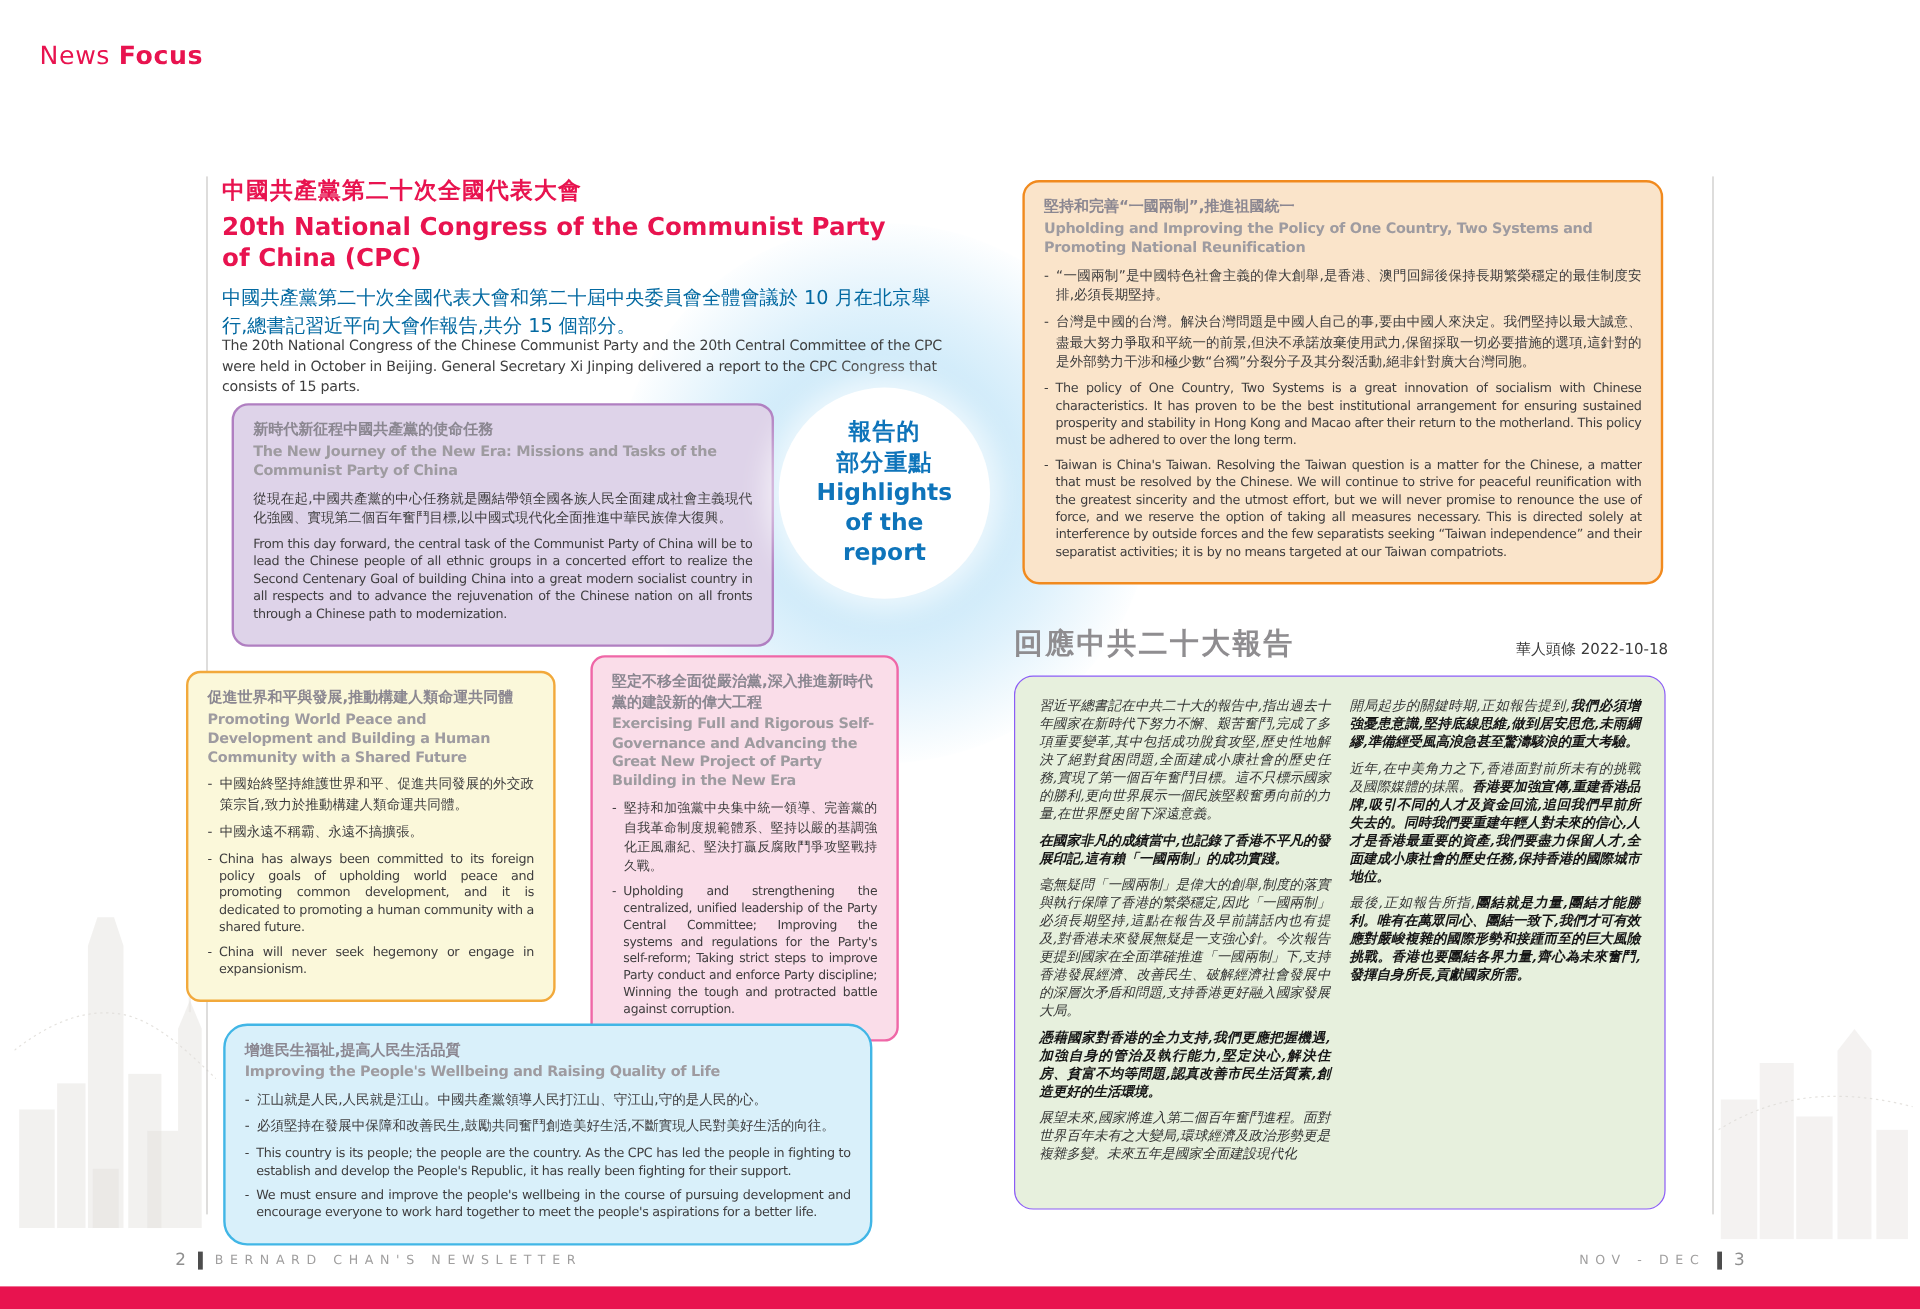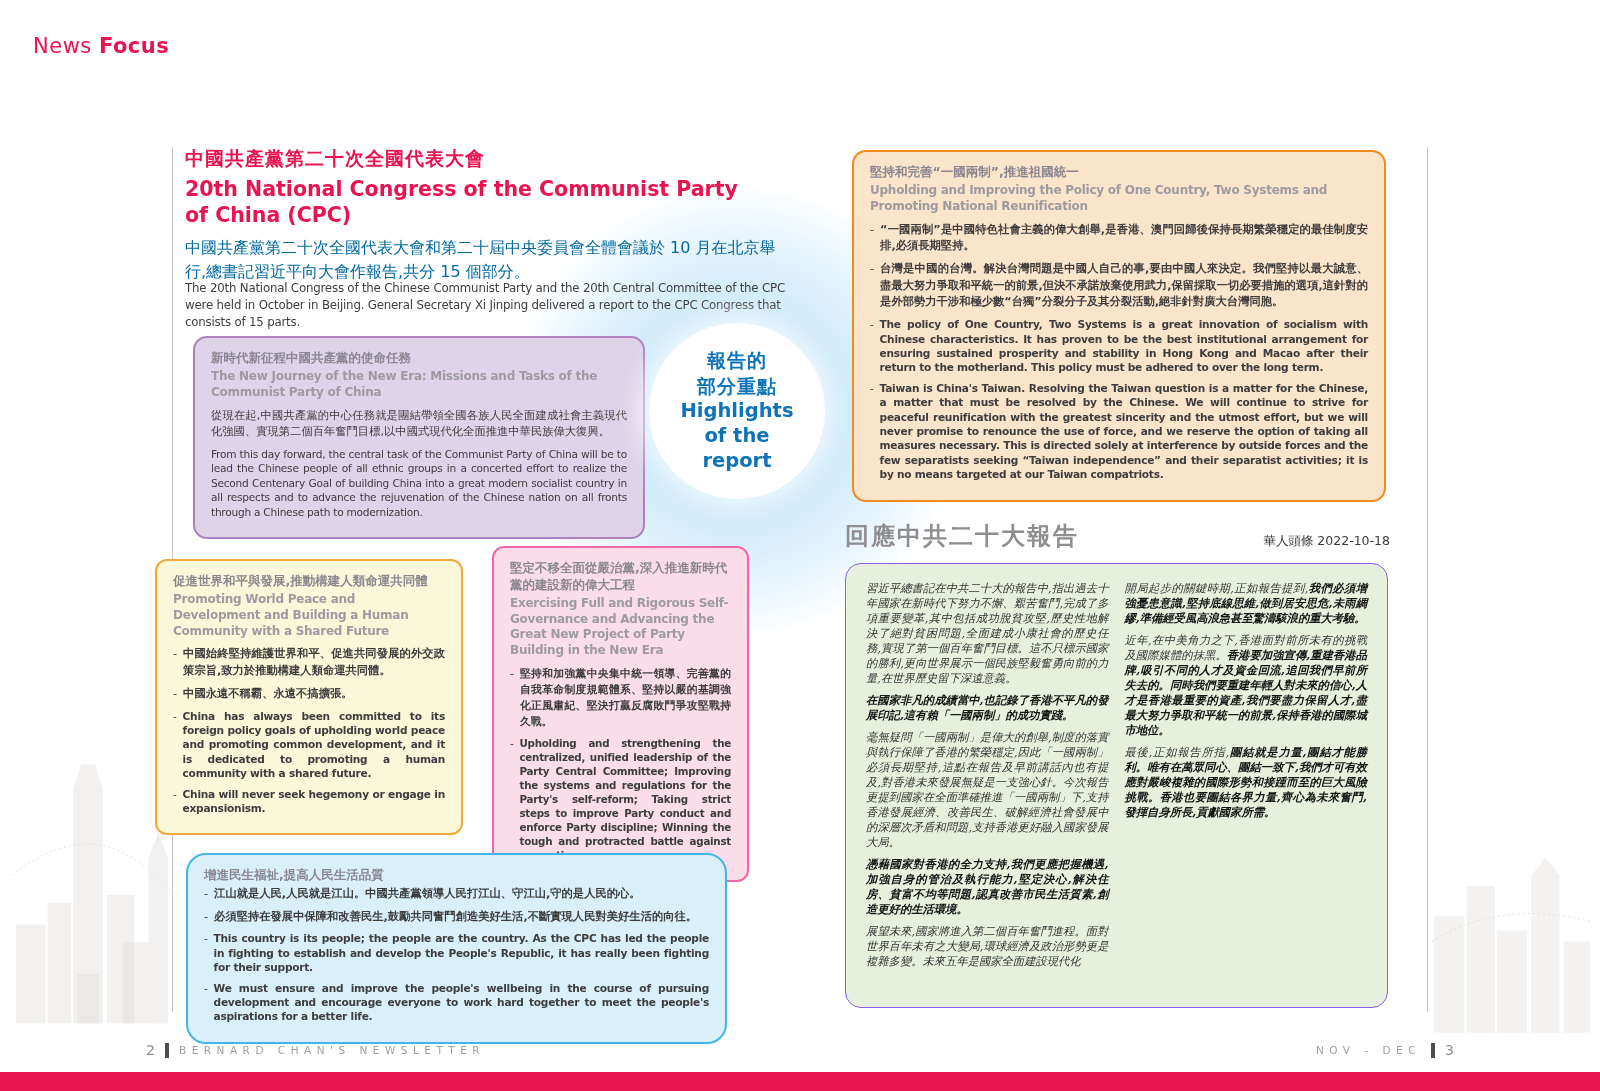--- a/index.html
+++ b/index.html
@@ -24,21 +24,21 @@
   
   .cbox{position:absolute;box-sizing:border-box;border:2px solid;border-radius:14px;padding:12px 16px;}
   .cbox .bt-zh{margin:0 0 2px;font-size:12.5px;font-weight:bold;color:#8b8791;line-height:1.35;}
   .cbox .bt-en{margin:0 0 7px;font-size:12px;font-weight:bold;color:#9e9ba0;line-height:1.32;letter-spacing:-.25px;}
   .para,.bullet{margin:0 0 6px;}
   .para.zh,.bullet.zh{font-size:11.3px;line-height:1.48;}
   .para.en,.bullet.en{font-size:10.6px;line-height:1.36;letter-spacing:-.25px;}
   .para{text-align:justify;}
   .bullet{display:flex;gap:6px;}
   .bullet .dash{flex:0 0 auto;}
-  .bullet .tx{flex:1;text-align:justify;font-weight:bold;}
+  .bullet .tx{flex:1;text-align:justify;}
   .box-purple{left:193px;top:336px;width:452px;background:#ded3e9;border-color:#b07fc1;}
   .box-yellow{left:155px;top:559px;width:308px;background:#fbf8da;border-color:#f2a93b;border-radius:12px;}
   .box-pink{left:492px;top:546px;width:257px;background:#fadde9;border-color:#ef67a7;border-radius:12px;}
   .box-pink .para.zh,.box-pink .bullet.zh{font-size:10.8px;}
   .box-pink .para.en,.box-pink .bullet.en{font-size:10.3px;}
   .box-blue{left:186px;top:841px;width:541px;background:#d9f0fa;border-color:#41b6e6;border-radius:20px;margin-top:12px;}
   .box-orange{left:852px;top:150px;width:534px;background:#fae4ca;border-color:#f18a1e;}
   
   .badge{position:absolute;left:649px;top:323px;width:176px;height:176px;border-radius:50%;background:#fff;
          display:flex;flex-direction:column;align-items:center;justify-content:center;
@@ -154,20 +154,21 @@
         </div>
         <div class="bullet en">
           <span class="dash">-</span>
           <span class="tx">Upholding and strengthening the centralized, unified leadership of the Party Central Committee; Improving the systems and regulations for the Party's self-reform; Taking strict steps to improve Party conduct and enforce Party discipline; Winning the tough and protracted battle against corruption.</span>
         </div>
       </div>
   </section>
 
   <section class="cbox box-blue">
     <h3 class="bt-zh">增進民生福祉,提高人民生活品質</h3>
+    <h4 class="bt-en">Improving the People's Wellbeing and Raising Quality of Life</h4>
     <div>
         <div class="bullet zh">
           <span class="dash">-</span>
           <span class="tx">江山就是人民,人民就是江山。中國共產黨領導人民打江山、守江山,守的是人民的心。</span>
         </div>
         <div class="bullet zh">
           <span class="dash">-</span>
           <span class="tx">必須堅持在發展中保障和改善民生,鼓勵共同奮鬥創造美好生活,不斷實現人民對美好生活的向往。</span>
         </div>
         <div class="bullet en">
@@ -220,21 +221,21 @@
     <div class="gcols">
       <div class="gcol">
           <p class="gp"><span class="gn">習近平總書記在中共二十大的報告中,指出過去十年國家在新時代下努力不懈、艱苦奮鬥,完成了多項重要變革,其中包括成功脫貧攻堅,歷史性地解決了絕對貧困問題,全面建成小康社會的歷史任務,實現了第一個百年奮鬥目標。這不只標示國家的勝利,更向世界展示一個民族堅毅奮勇向前的力量,在世界歷史留下深遠意義。</span></p>
           <p class="gp"><span class="gb">在國家非凡的成績當中,也記錄了香港不平凡的發展印記,這有賴「一國兩制」的成功實踐。</span></p>
           <p class="gp"><span class="gn">毫無疑問「一國兩制」是偉大的創舉,制度的落實與執行保障了香港的繁榮穩定,因此「一國兩制」必須長期堅持,這點在報告及早前講話內也有提及,對香港未來發展無疑是一支強心針。今次報告更提到國家在全面準確推進「一國兩制」下,支持香港發展經濟、改善民生、破解經濟社會發展中的深層次矛盾和問題,支持香港更好融入國家發展大局。</span></p>
           <p class="gp"><span class="gb">憑藉國家對香港的全力支持,我們更應把握機遇,加強自身的管治及執行能力,堅定決心,解決住房、貧富不均等問題,認真改善市民生活質素,創造更好的生活環境。</span></p>
           <p class="gp"><span class="gn">展望未來,國家將進入第二個百年奮鬥進程。面對世界百年未有之大變局,環球經濟及政治形勢更是複雜多變。未來五年是國家全面建設現代化</span></p>
         </div>
       <div class="gcol">
           <p class="gp"><span class="gn">開局起步的關鍵時期,正如報告提到,</span><span class="gb">我們必須增強憂患意識,堅持底線思維,做到居安思危,未雨綢繆,準備經受風高浪急甚至驚濤駭浪的重大考驗。</span></p>
-          <p class="gp"><span class="gn">近年,在中美角力之下,香港面對前所未有的挑戰及國際媒體的抹黑。</span><span class="gb">香港要加強宣傳,重建香港品牌,吸引不同的人才及資金回流,追回我們早前所失去的。同時我們要重建年輕人對未來的信心,人才是香港最重要的資產,我們要盡力保留人才,盡最大努力爭取和平統一的前景,保持香港的國際城市地位。</span></p>
+          <p class="gp"><span class="gn">近年,在中美角力之下,香港面對前所未有的挑戰及國際媒體的抹黑。</span><span class="gb">香港要加強宣傳,重建香港品牌,吸引不同的人才及資金回流,追回我們早前所失去的。同時我們要重建年輕人對未來的信心,人才是香港最重要的資產,我們要盡力保留人才,全面建成小康社會的歷史任務,保持香港的國際城市地位。</span></p>
           <p class="gp"><span class="gn">最後,正如報告所指,</span><span class="gb">團結就是力量,團結才能勝利。唯有在萬眾同心、團結一致下,我們才可有效應對嚴峻複雜的國際形勢和接踵而至的巨大風險挑戰。香港也要團結各界力量,齊心為未來奮鬥,發揮自身所長,貢獻國家所需。</span></p>
         </div>
     </div>
   </section>
 
   <div class="footer-left">
     <span class="pnum">2</span>
     <span class="fbar"></span>
     <span class="ftext">BERNARD CHAN'S NEWSLETTER</span>
   </div>

